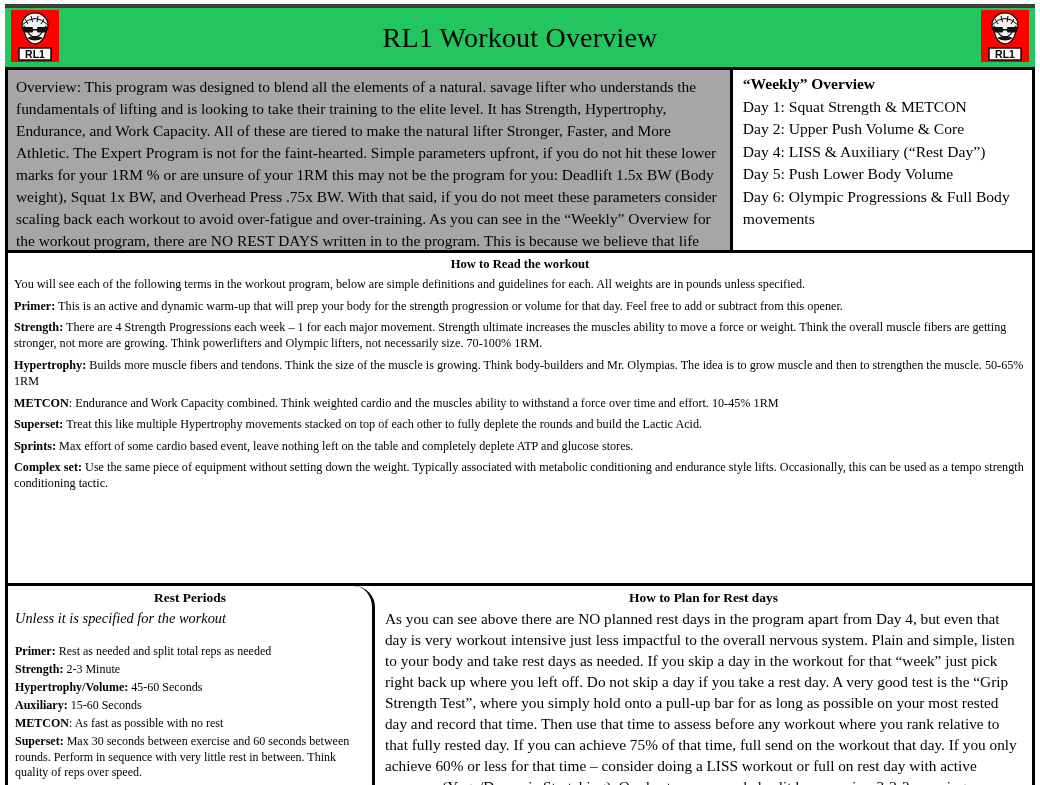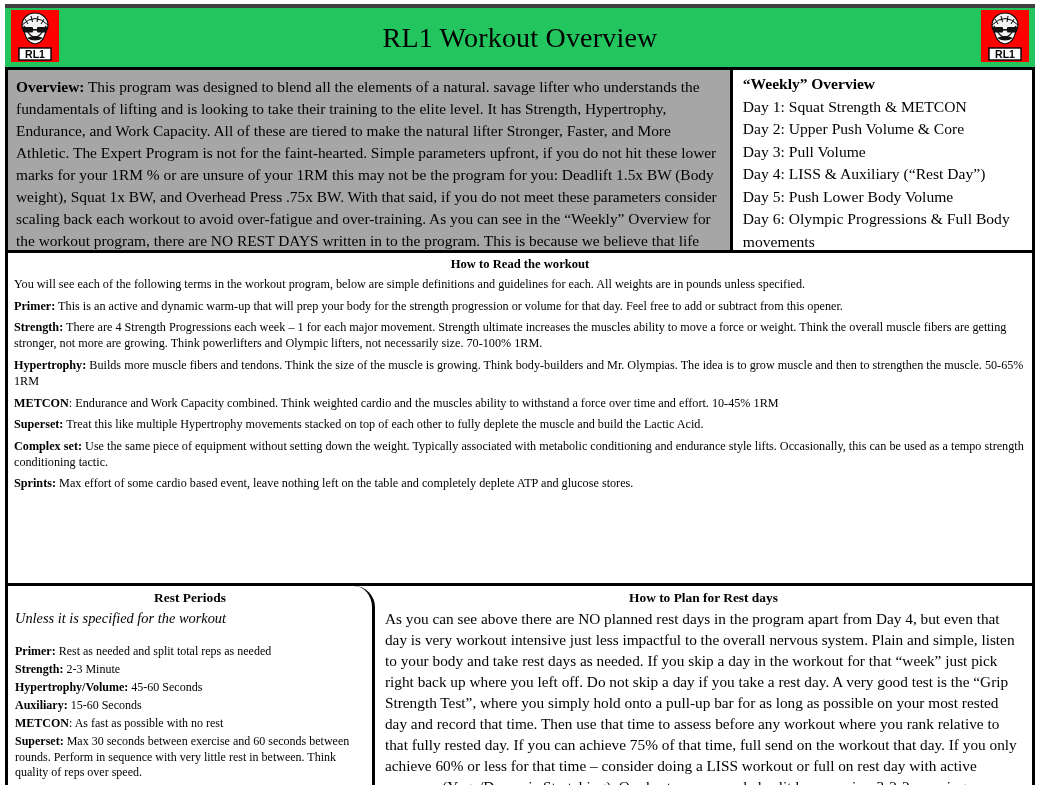--- a/index.html
+++ b/index.html
@@ -77,21 +77,21 @@
     width: 300px;
     background: #ffffff;
     padding: 5px 8px 0 10px;
     height: 180px;
   }
   .overview-text {
     font-size: 15.4px;
     line-height: 1.43;
     text-align: left;
   }
-  .overview-text b { font-weight: bold; }
+  .overview-text b { font-weight: normal; }
   .weekly-title {
     font-size: 15.5px;
     font-weight: bold;
     margin-bottom: 3px;
   }
   .weekly-day {
     font-size: 15.6px;
     line-height: 1.44;
   }
 
@@ -205,21 +205,20 @@
         <div class="overview-text">
           <b>Overview:</b>
           <span>This program was designed to blend all the elements of a natural. savage lifter who understands the fundamentals of lifting and is looking to take their training to the elite level. It has Strength, Hypertrophy, Endurance, and Work Capacity. All of these are tiered to make the natural lifter Stronger, Faster, and More Athletic. The Expert Program is not for the faint-hearted. Simple parameters upfront, if you do not hit these lower marks for your 1RM % or are unsure of your 1RM this may not be the program for you: Deadlift 1.5x BW (Body weight), Squat 1x BW, and Overhead Press .75x BW. With that said, if you do not meet these parameters consider scaling back each workout to avoid over-fatigue and over-training. As you can see in the “Weekly” Overview for the workout program, there are NO REST DAYS written in to the program. This is because we believe that life will ultimately give you rest days or you body will tell you when you need to take a break. – EARN YOUR SPOT!</span>
         </div>
       </div>
 
       <div class="cell weekly-cell">
         <div class="weekly-title">“Weekly” Overview</div>
         <div class="weekly-day">Day 1: Squat Strength &amp; METCON</div>
         <div class="weekly-day">Day 2: Upper Push Volume &amp; Core</div>
-        <div class="weekly-day">Day 3: Pull Volume</div>
         <div class="weekly-day">Day 4: LISS &amp; Auxiliary (“Rest Day”)</div>
         <div class="weekly-day">Day 5: Push Lower Body Volume</div>
         <div class="weekly-day">Day 6: Olympic Progressions &amp; Full Body movements</div>
 
       </div>
     </div>
 
     <div class="row">
       <div class="cell howto-cell">
         <div class="section-title">How to Read the workout</div>
@@ -235,29 +234,29 @@
         </div>
         <div class="def">
           <span class="term">Hypertrophy:</span>
           <span>Builds more muscle fibers and tendons. Think the size of the muscle is growing. Think body-builders and Mr. Olympias. The idea is to grow muscle and then to strengthen the muscle. 50-65% 1RM</span>
         </div>
         <div class="def">
           <span class="term">METCON</span><span>: Endurance and Work Capacity combined. Think weighted cardio and the muscles ability to withstand a force over time and effort. 10-45% 1RM</span>
         </div>
         <div class="def">
           <span class="term">Superset:</span>
-          <span>Treat this like multiple Hypertrophy movements stacked on top of each other to fully deplete the muscle and build the Lactic Acid.</span>
+          <span>Treat this like multiple Hypertrophy movements stacked on top of each other to fully deplete the rounds and build the Lactic Acid.</span>
+        </div>
+        <div class="def">
+          <span class="term">Sprints:</span>
+          <span>Max effort of some cardio based event, leave nothing left on the table and completely deplete ATP and glucose stores.</span>
         </div>
         <div class="def">
           <span class="term">Complex set:</span>
           <span>Use the same piece of equipment without setting down the weight. Typically associated with metabolic conditioning and endurance style lifts. Occasionally, this can be used as a tempo strength conditioning tactic.</span>
-        </div>
-        <div class="def">
-          <span class="term">Sprints:</span>
-          <span>Max effort of some cardio based event, leave nothing left on the table and completely deplete ATP and glucose stores.</span>
         </div>
 
       </div>
     </div>
 
     <div class="row bottomrow">
 
       <div class="cell rest-cell">
         <div class="rest-title">Rest Periods</div>
         <div class="rest-italic">Unless it is specified for the workout</div>

